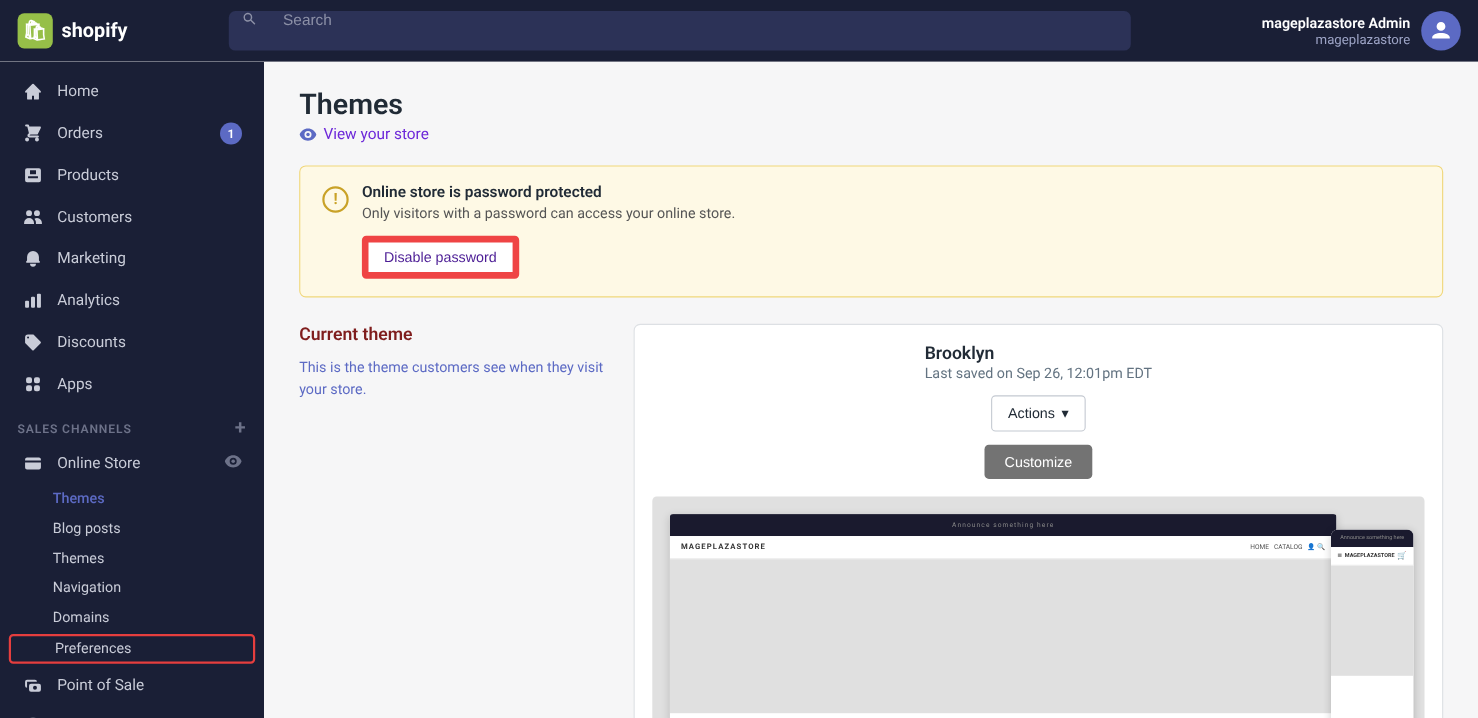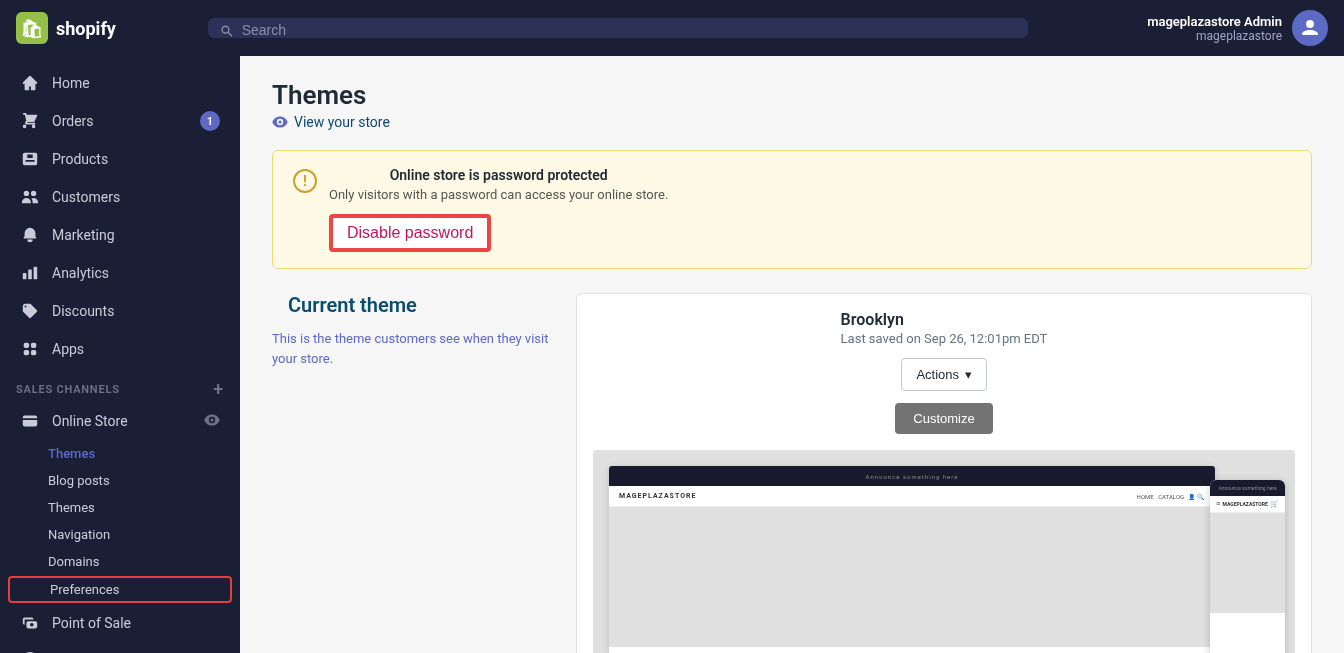--- a/index.html
+++ b/index.html
@@ -34,24 +34,24 @@
       justify-content: center;
       color: white;
       font-size: 18px;
       font-weight: bold;
     }
     .search-bar {
       flex: 1;
       background: #2c3257;
       border-radius: 6px;
       display: flex;
-      align-items: flex-end;
+      align-items: flex-start;
       padding: 0 12px;
-      gap: 8px;
-      height: 20px;
+      gap: 24px;
+      height: 36px;
       max-width: 820px;
     }
     .search-bar input {
       background: transparent;
       border: none;
       outline: none;
       color: #c9ccd8;
       font-size: 14px;
       width: 100%;
     }
@@ -193,21 +193,21 @@
     .page-title {
       font-size: 26px;
       font-weight: 600;
       color: #212b36;
       margin-bottom: 4px;
     }
     .view-store-link {
       display: flex;
       align-items: center;
       gap: 6px;
-      color: #0c4a6e;
+      color: #6d28d9;
       font-size: 14px;
       cursor: pointer;
       margin-bottom: 20px;
       text-decoration: none;
     }
 
     
     .warning-banner {
       background: #fef9e5;
       border: 1px solid #f0d77a;
@@ -225,42 +225,42 @@
       border: 2px solid #c9a227;
       color: #c9a227;
       display: flex;
       align-items: center;
       justify-content: center;
       font-size: 14px;
       font-weight: 700;
       flex-shrink: 0;
       margin-top: 2px;
     }
-    .warning-content h3 { font-size: 14px; font-weight: 600; color: #212b36; margin-bottom: 4px; text-align: center; }
+    .warning-content h3 { font-size: 14px; font-weight: 600; color: #212b36; margin-bottom: 4px; }
     .warning-content p { font-size: 13px; color: #555; margin-bottom: 12px; }
     .disable-btn {
-      border: 4px solid #ef4444;
+      border: 6px solid #ef4444;
       background: white;
       padding: 6px 14px;
       border-radius: 4px;
-      font-size: 16px;
-      cursor: pointer;
-      color: #be185d;
+      font-size: 13px;
+      cursor: pointer;
+      color: #4c1d95;
     }
 
     
     .themes-section {
       display: flex;
       gap: 24px;
     }
     .current-theme-desc {
       width: 280px;
       flex-shrink: 0;
     }
-    .current-theme-desc h2 { font-size: 20px; font-weight: 600; color: #0c4a6e; margin-bottom: 12px; margin-left: 16px; }
+    .current-theme-desc h2 { font-size: 16px; font-weight: 600; color: #7f1d1d; margin-bottom: 12px; }
     .current-theme-desc p { font-size: 13px; color: #5c6ac4; line-height: 1.5; }
 
     .theme-card {
       flex: 1;
       background: white;
       border-radius: 6px;
       border: 1px solid #dde0e4;
       overflow: hidden;
     }
     .theme-card-header {

